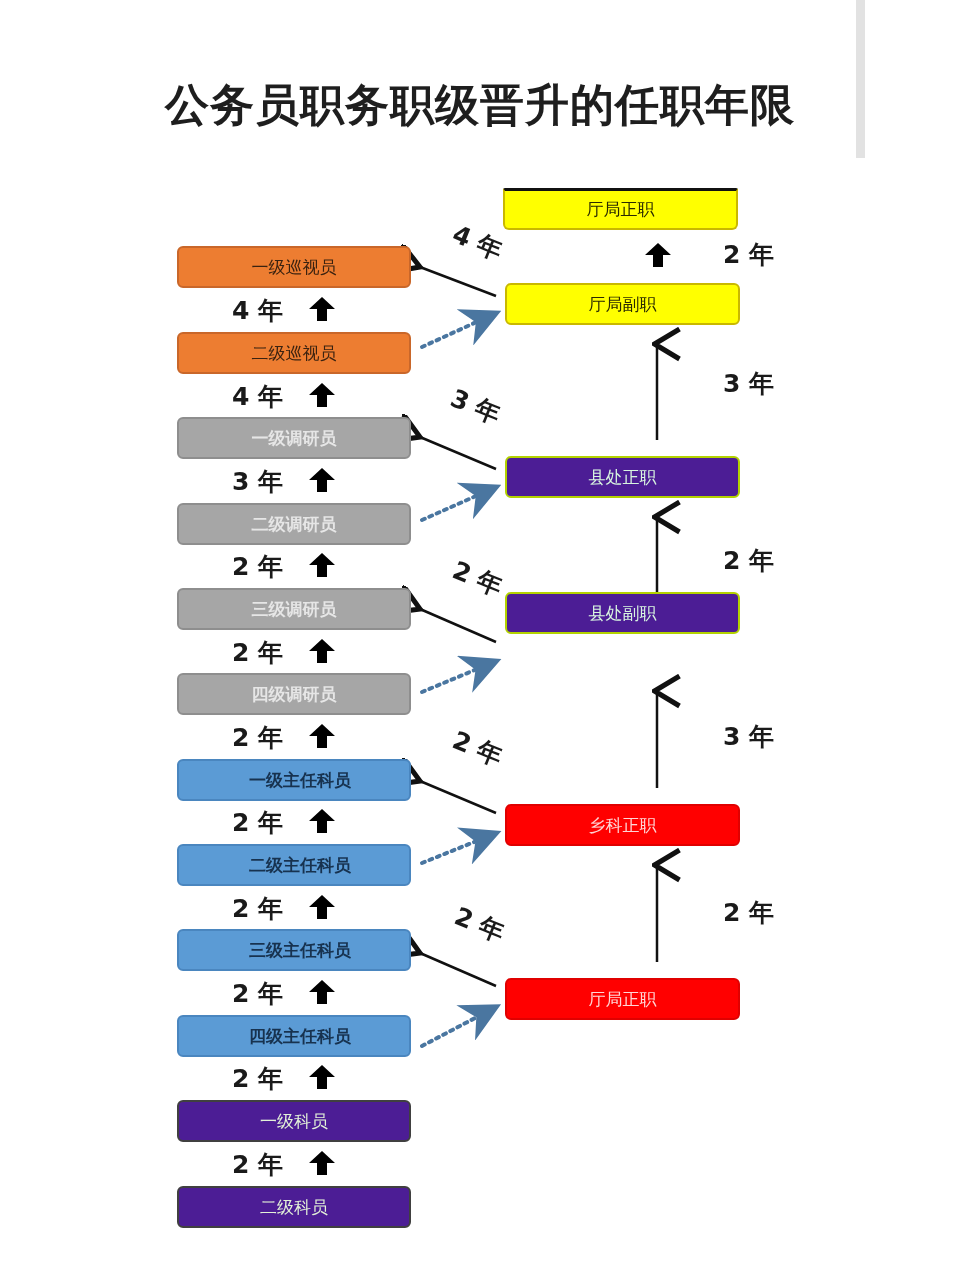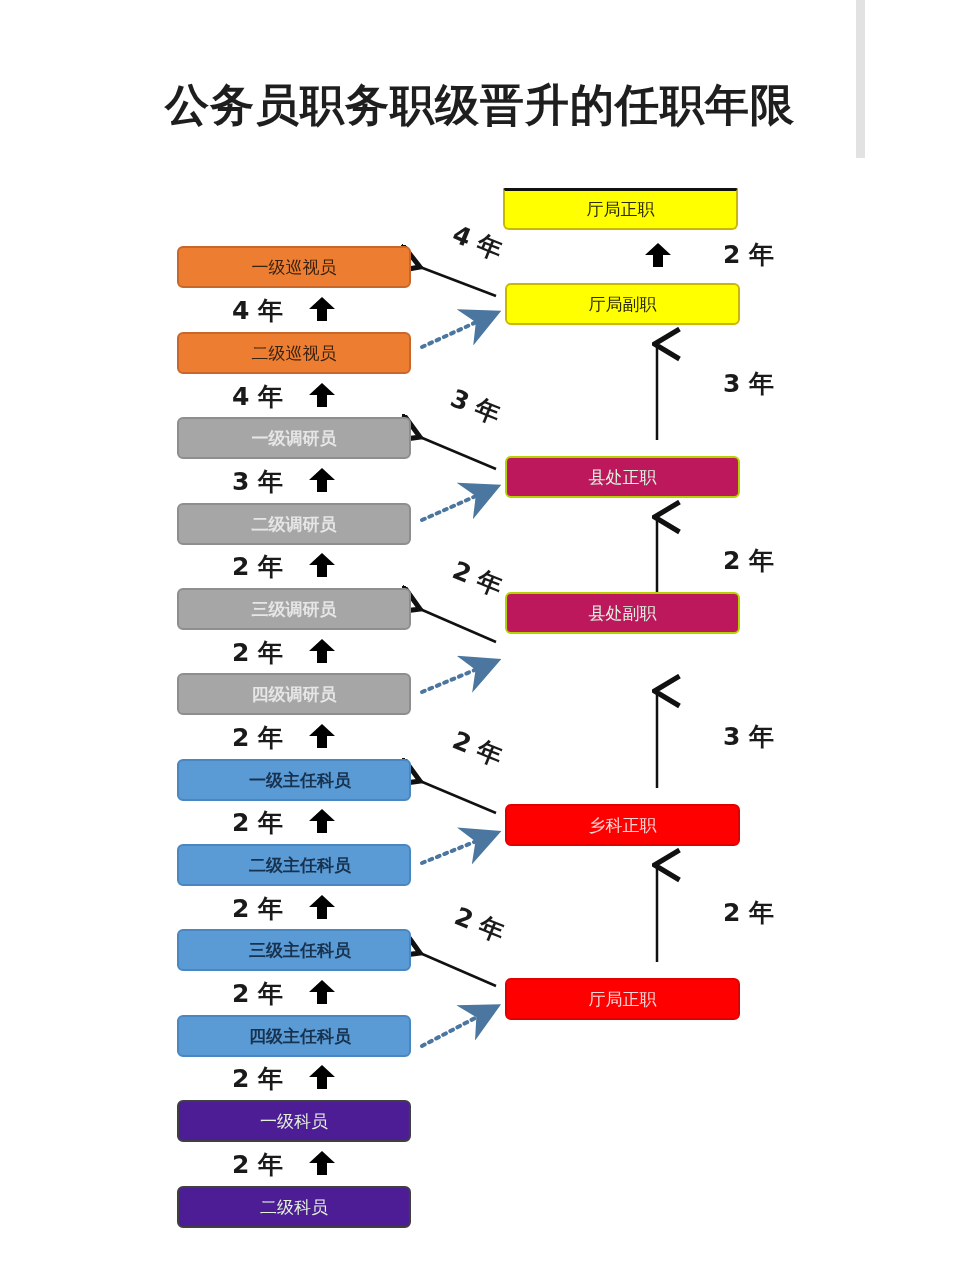--- a/index.html
+++ b/index.html
@@ -11,21 +11,21 @@
   .box { position:absolute; box-sizing:border-box; border-radius:6px; display:flex; align-items:center;
          justify-content:center; font-family:"DejaVu Serif","Liberation Serif",serif; font-size:17px; }
   .left { left:177px; width:234px; height:42px; }
   .right { left:505px; width:235px; height:42px; }
   .orange { background:#ed7d31; border:2px solid #c9672a; color:#3a2210; }
   .gray { background:#a6a6a6; border:2px solid #8e8e8e; color:#e6e6e6;font-weight:bold; }
   .blue { background:#5b9bd5; border:2px solid #4a86bf; color:#17324f; font-weight:bold;padding-left:12px; }
   .lgreen { background:#4c1d95; border:2px solid #404040; color:#e3f2d8; }
   .yellow { background:#ffff00; border:2px solid #c9b800; color:#2a2a00; }
   .yellow.top { border-top:3px solid #111; border-radius:2px 2px 6px 6px; }
-  .dgreen { background:#be185d; border:2px solid #b3d200; color:#d8f5e0; }
+  .dgreen { background:#4c1d95; border:2px solid #b3d200; color:#d8f5e0; }
   .red { background:#ff0000; border:2px solid #e00000; color:#ffd6d6; }
   .yrs { position:absolute; font-size:25px; font-weight:bold; color:#1a1a1a; white-space:nowrap; }
   .yrs-tilt { position:absolute; font-size:25px; font-weight:bold; color:#1a1a1a; transform:rotate(22deg); white-space:nowrap; }
   .up { position:absolute; width:26px; height:24px; }
   svg.lines { position:absolute; left:0; top:0; }
 </style>
 </head>
 <body>
 
 <div class="title">公务员职务职级晋升的任职年限</div>

